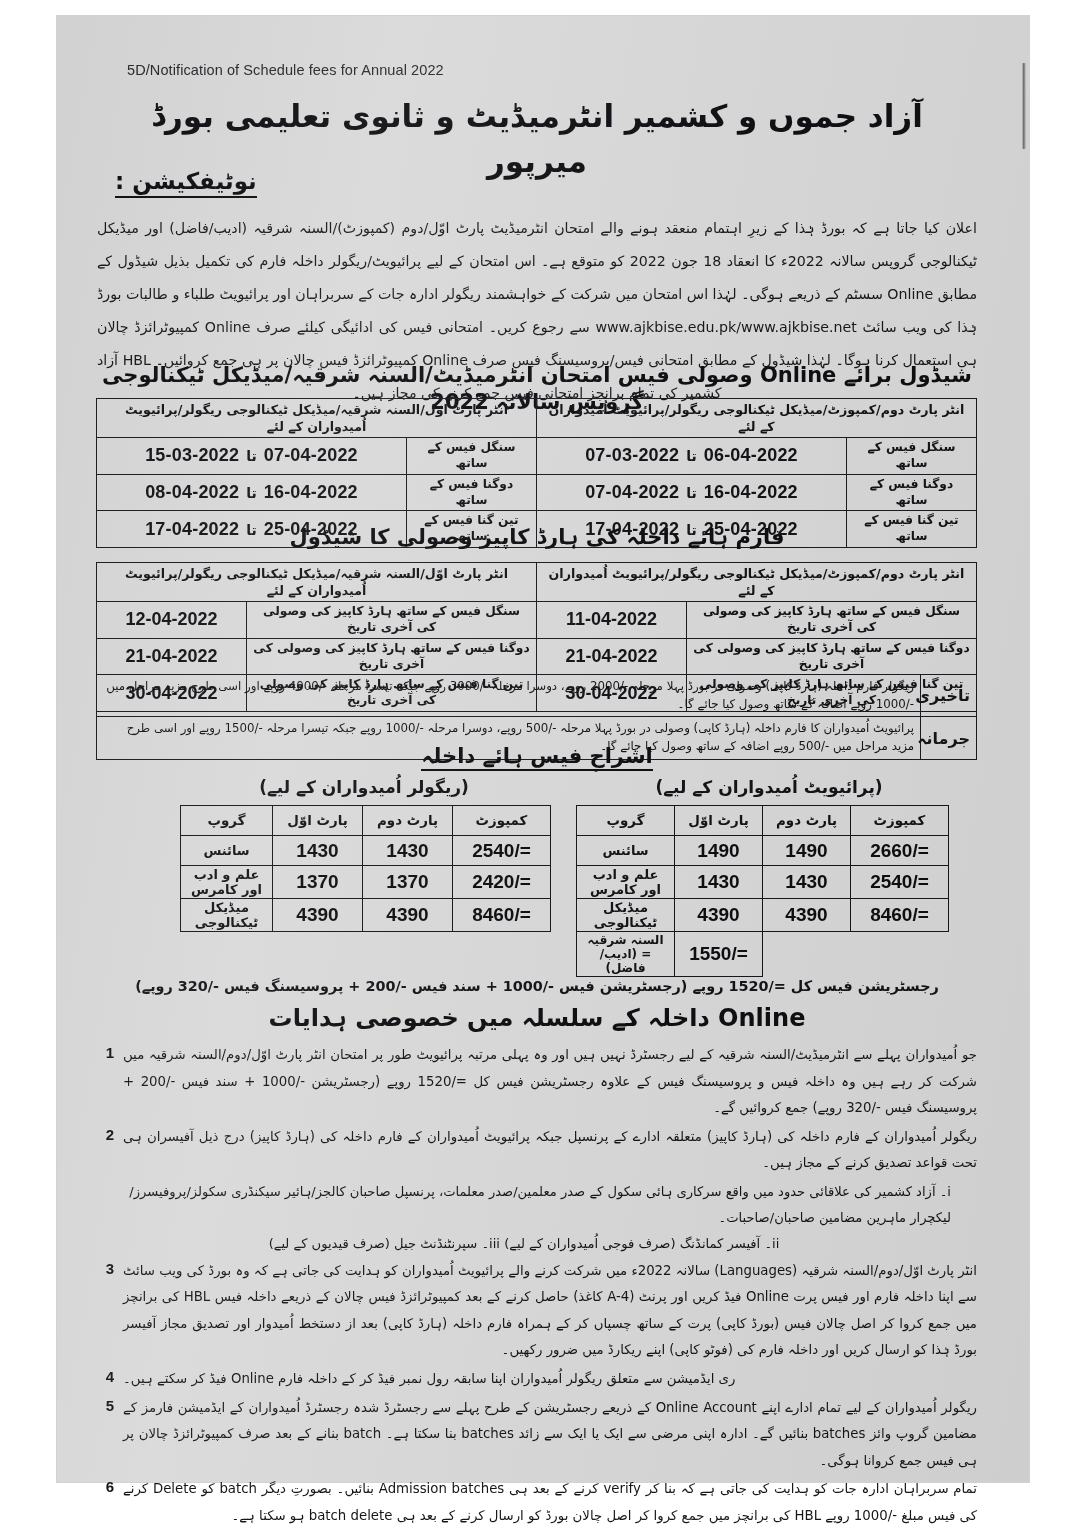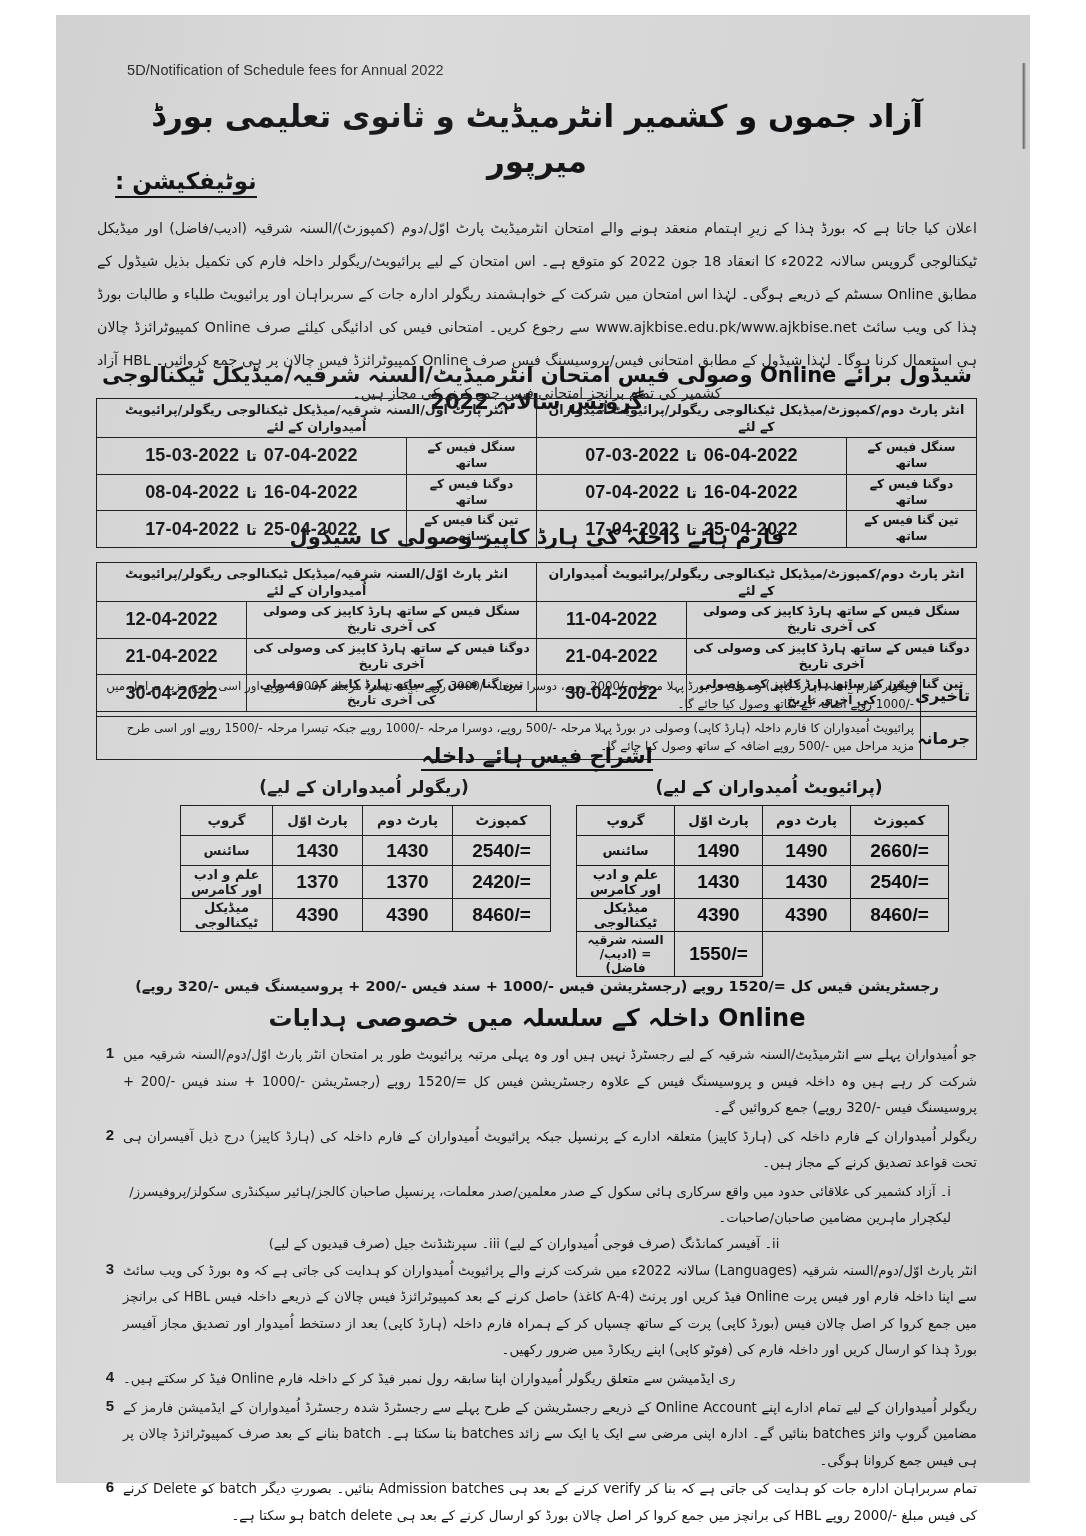--- a/index.html
+++ b/index.html
@@ -379,21 +379,21 @@
         <div class="inst-txt urdu" style="text-align-last:left;">ری ایڈمیشن سے متعلق ریگولر اُمیدواران اپنا سابقہ رول نمبر فیڈ کر کے داخلہ فارم Online فیڈ کر سکتے ہیں۔</div>
       </div>
 
       <div class="inst-row">
         <div class="inst-num">5</div>
         <div class="inst-txt urdu">ریگولر اُمیدواران کے لیے تمام ادارے اپنے Online Account کے ذریعے رجسٹریشن کے طرح پہلے سے رجسٹرڈ شدہ رجسٹرڈ اُمیدواران کے ایڈمیشن فارمز کے مضامین گروپ وائز batches بنائیں گے۔ ادارہ اپنی مرضی سے ایک یا ایک سے زائد batches بنا سکتا ہے۔ batch بنانے کے بعد صرف کمپیوٹرائزڈ چالان پر ہی فیس جمع کروانا ہوگی۔</div>
       </div>
 
       <div class="inst-row">
         <div class="inst-num">6</div>
-        <div class="inst-txt urdu">تمام سربراہان ادارہ جات کو ہدایت کی جاتی ہے کہ بنا کر verify کرنے کے بعد ہی Admission batches بنائیں۔ بصورتِ دیگر batch کو Delete کرنے کی فیس مبلغ -/2000 روپے HBL کی برانچز میں جمع کروا کر اصل چالان بورڈ کو ارسال کرنے کے بعد ہی batch delete ہو سکتا ہے۔</div>
+        <div class="inst-txt urdu">تمام سربراہان ادارہ جات کو ہدایت کی جاتی ہے کہ بنا کر verify کرنے کے بعد ہی Admission batches بنائیں۔ بصورتِ دیگر batch کو Delete کرنے کی فیس مبلغ -/1000 روپے HBL کی برانچز میں جمع کروا کر اصل چالان بورڈ کو ارسال کرنے کے بعد ہی batch delete ہو سکتا ہے۔</div>
       </div>
 
       <div class="inst-row">
         <div class="inst-num">7</div>
         <div class="inst-txt urdu">سربراہان ادارہ جات ریگولر فارم ہائے داخلہ جات Online فیڈ کر کے پرنٹ حاصل کرتے وقت (واخلی تحقیقی گریڈ فارم) بھی بورڈ کی ویب سائٹ سے Download کریں اور گریڈ فارم حسبِ سابق تکمیل کرنے کے بعد ہمراہ (ہارڈ کاپی) فارم داخلہ بعد از تصدیق و مہر ثبت کر کے دفتر بورڈ کو ارسال کریں۔</div>
       </div>
 
     </div>
 
   </div>

